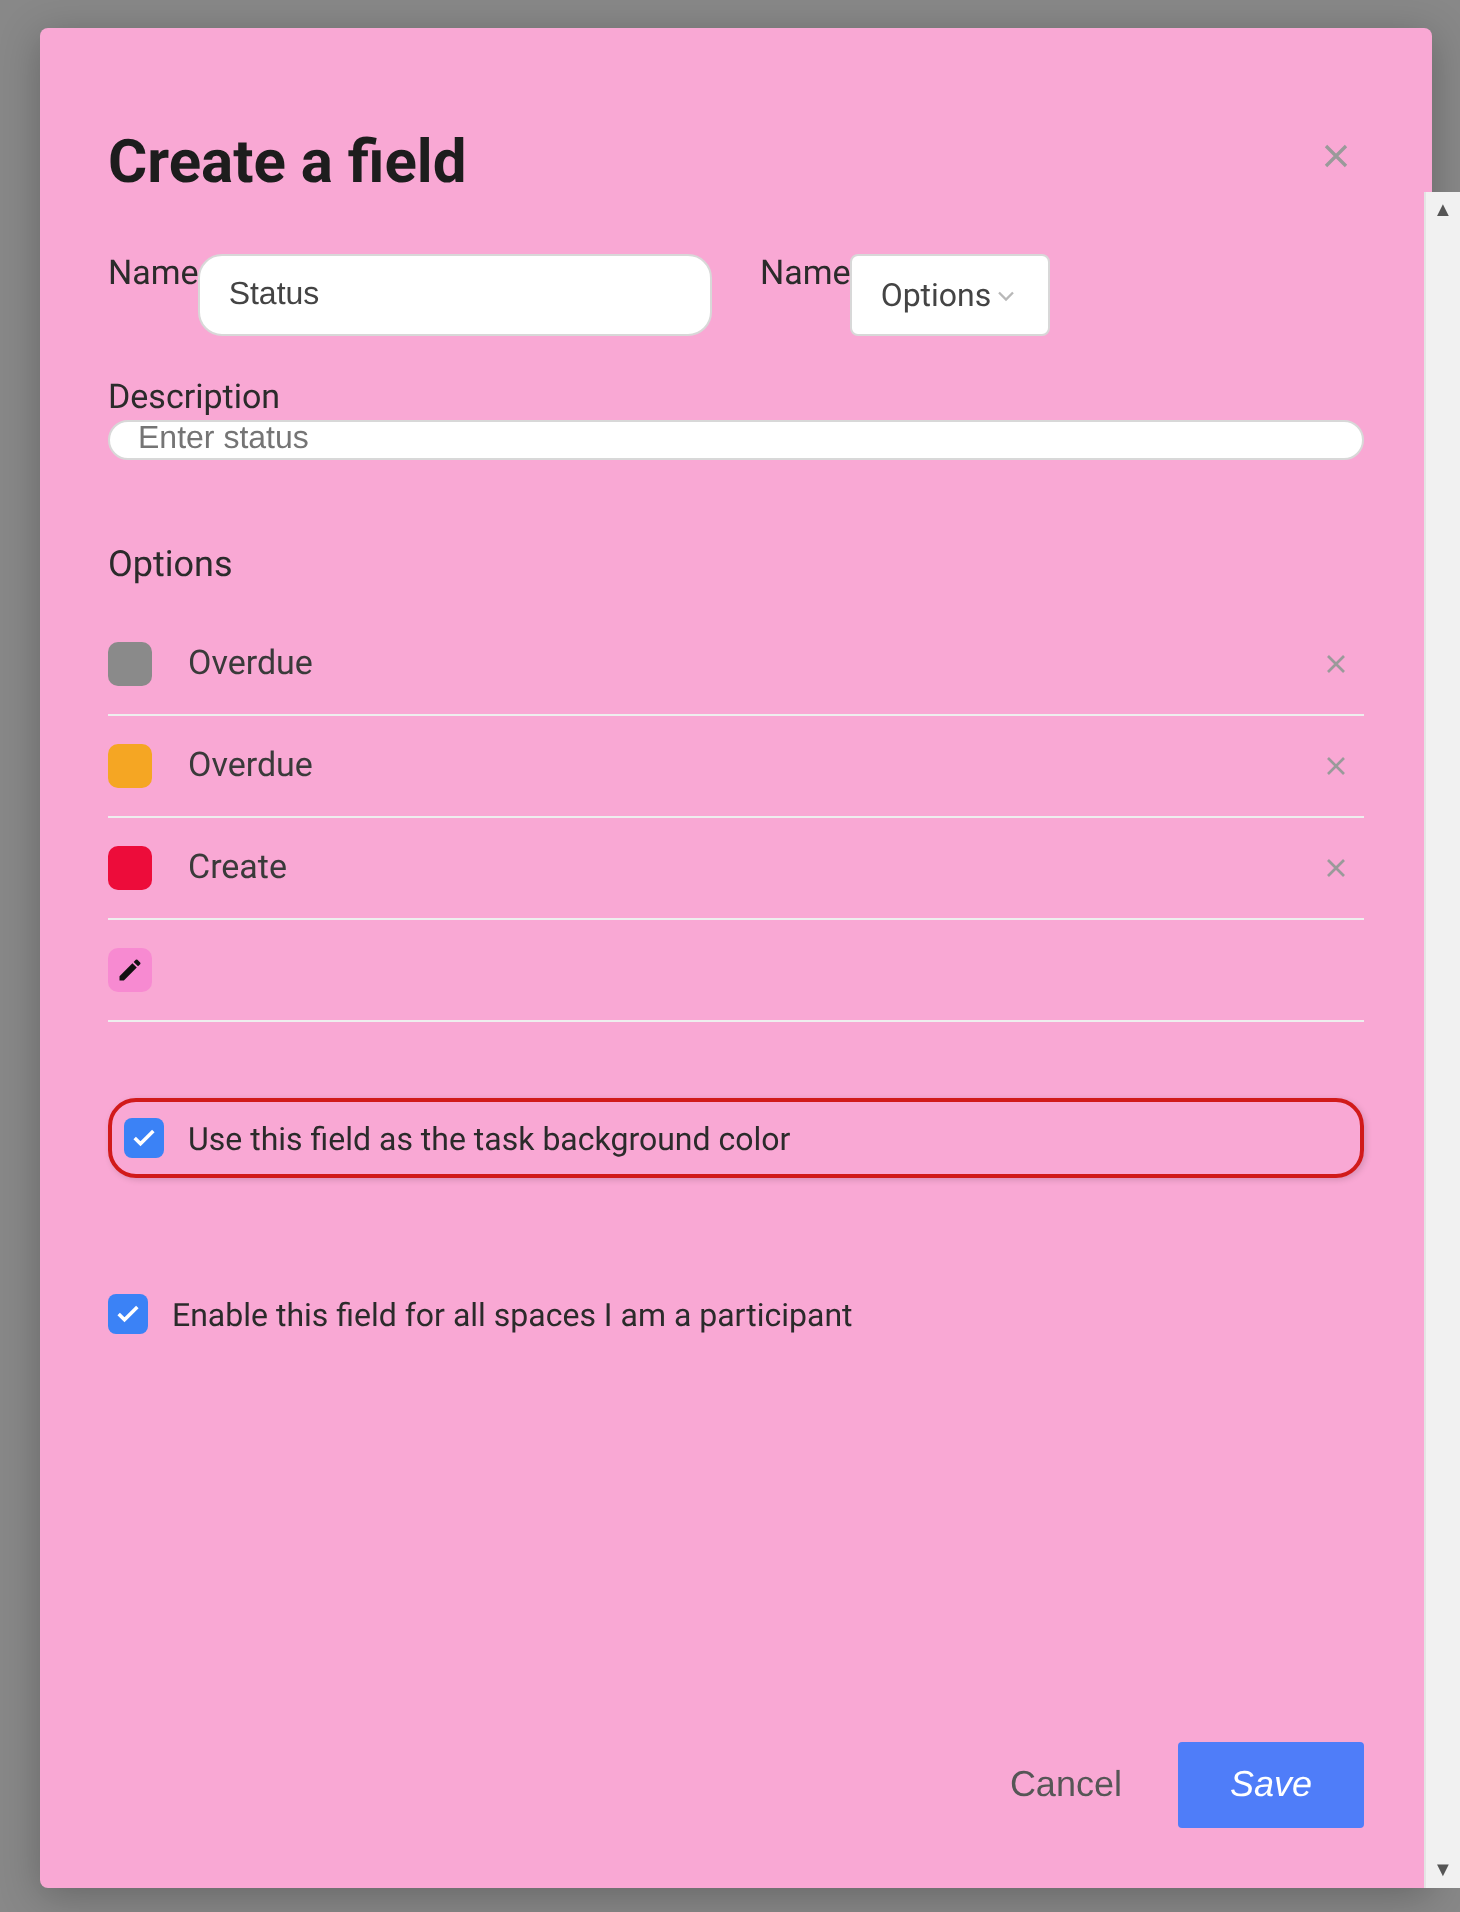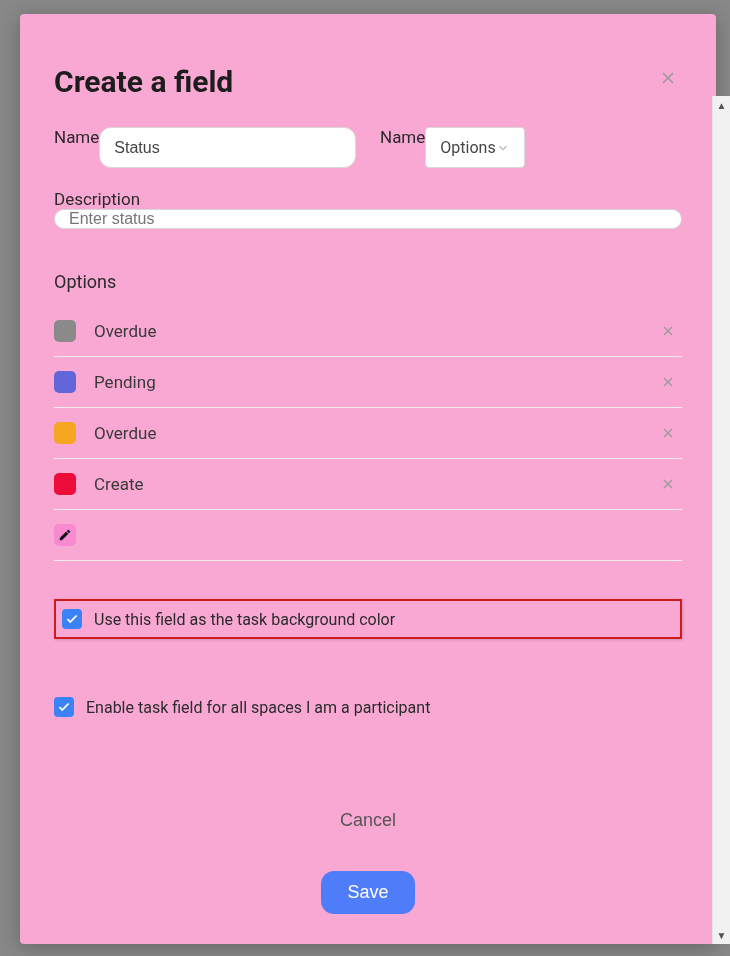--- a/index.html
+++ b/index.html
@@ -143,52 +143,52 @@
     cursor: pointer;
     flex-shrink: 0;
   }
   .checkbox svg { width: 14px; height: 14px; display: block; color: #fff; }
   .checkbox-label {
     font-size: 16px;
     color: #2b2b2b;
   }
   .highlight-box {
     border: 2px solid #d11a1a;
-    border-radius: 0;
+    border-radius: 14px;
     padding: 8px 10px 8px 6px;
     display: inline-flex;
     align-items: center;
     margin-top: 38px;
     box-shadow: 1px 1px 3px rgba(0,0,0,0.15);
   }
 
   .footer {
     margin-top: auto;
     display: flex;
     justify-content: flex-end;
     align-items: center;
-    gap: 40px;
+    gap: 28px;
     padding-top: 50px;
-    flex-direction: column;
   }
   .btn-cancel {
     background: none;
     border: none;
     font-size: 18px;
     color: #565656;
     cursor: pointer;
   }
   .btn-save {
     background: #4f7df9;
     border: none;
     color: #fff;
     font-size: 18px;
     padding: 11px 26px;
-    border-radius: 13px;
-    cursor: pointer;
+    border-radius: 2px;
+    cursor: pointer;
+    font-style: italic;
   }
 
   .scrollbar {
     position: absolute;
     right: 0;
     top: 96px;
     bottom: 12px;
     width: 18px;
     background: #f1f1f1;
     border-left: 1px solid #e4e4e4;
@@ -253,29 +253,20 @@
     <div class="option-row">
       <div class="color-swatch" style="background:#8a8a8a"></div>
       <div class="option-label">Overdue</div>
       <div class="remove-icon">
         <svg viewBox="0 0 24 24" fill="none" stroke="currentColor" stroke-width="2">
             <path d="M18 6 6 18M6 6l12 12"></path>
           </svg>
       </div>
     </div>
 
-    <div class="option-row">
-      <div class="color-swatch" style="background:#6366d8"></div>
-      <div class="option-label">Pending</div>
-      <div class="remove-icon">
-        <svg viewBox="0 0 24 24" fill="none" stroke="currentColor" stroke-width="2">
-            <path d="M18 6 6 18M6 6l12 12"></path>
-          </svg>
-      </div>
-    </div>
 
     <div class="option-row">
       <div class="color-swatch" style="background:#f5a623"></div>
       <div class="option-label">Overdue</div>
       <div class="remove-icon">
         <svg viewBox="0 0 24 24" fill="none" stroke="currentColor" stroke-width="2">
             <path d="M18 6 6 18M6 6l12 12"></path>
           </svg>
       </div>
     </div>
@@ -309,21 +300,21 @@
     </div>
     <span class="checkbox-label">Use this field as the task background color</span>
   </div>
 
   <div class="checkbox-row second">
     <div class="checkbox">
       <svg viewBox="0 0 24 24" fill="none" stroke="currentColor" stroke-width="3">
           <path d="M20 6 9 17l-5-5"></path>
         </svg>
     </div>
-    <span class="checkbox-label">Enable task field for all spaces I am a participant</span>
+    <span class="checkbox-label">Enable this field for all spaces I am a participant</span>
   </div>
 
   <div class="footer">
     <button class="btn-cancel">Cancel</button>
     <button class="btn-save">Save</button>
   </div>
 
 </div>
 
 <div class="scrollbar">

